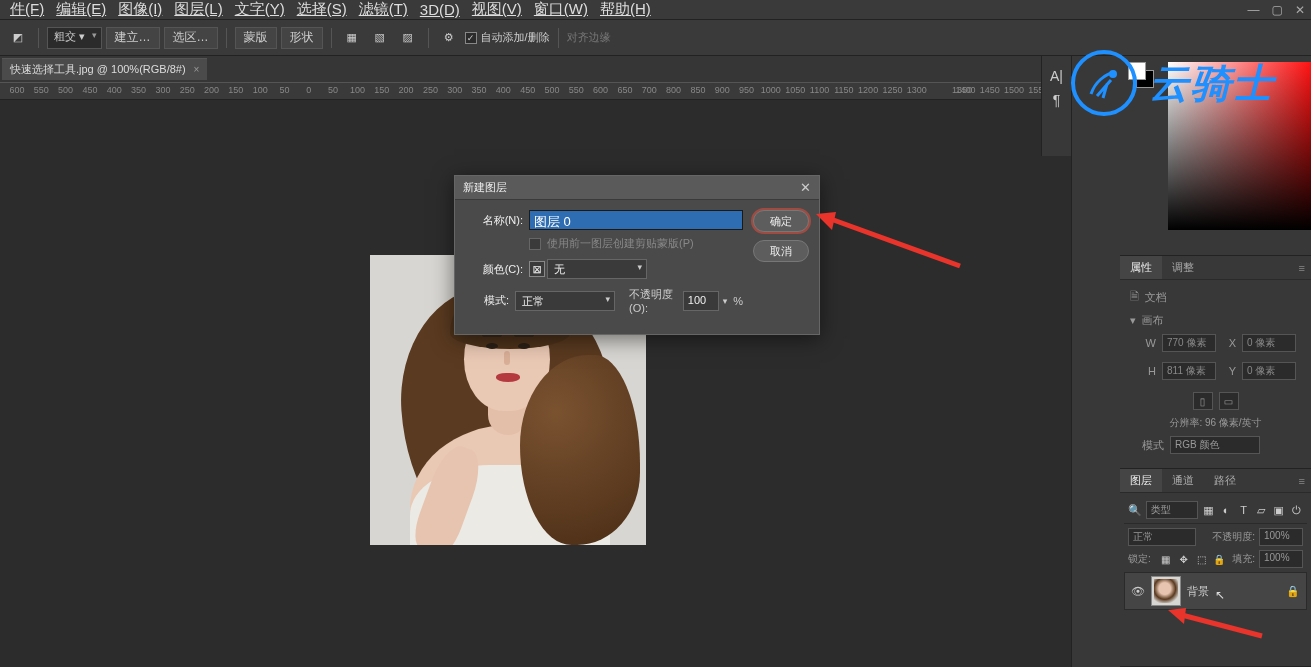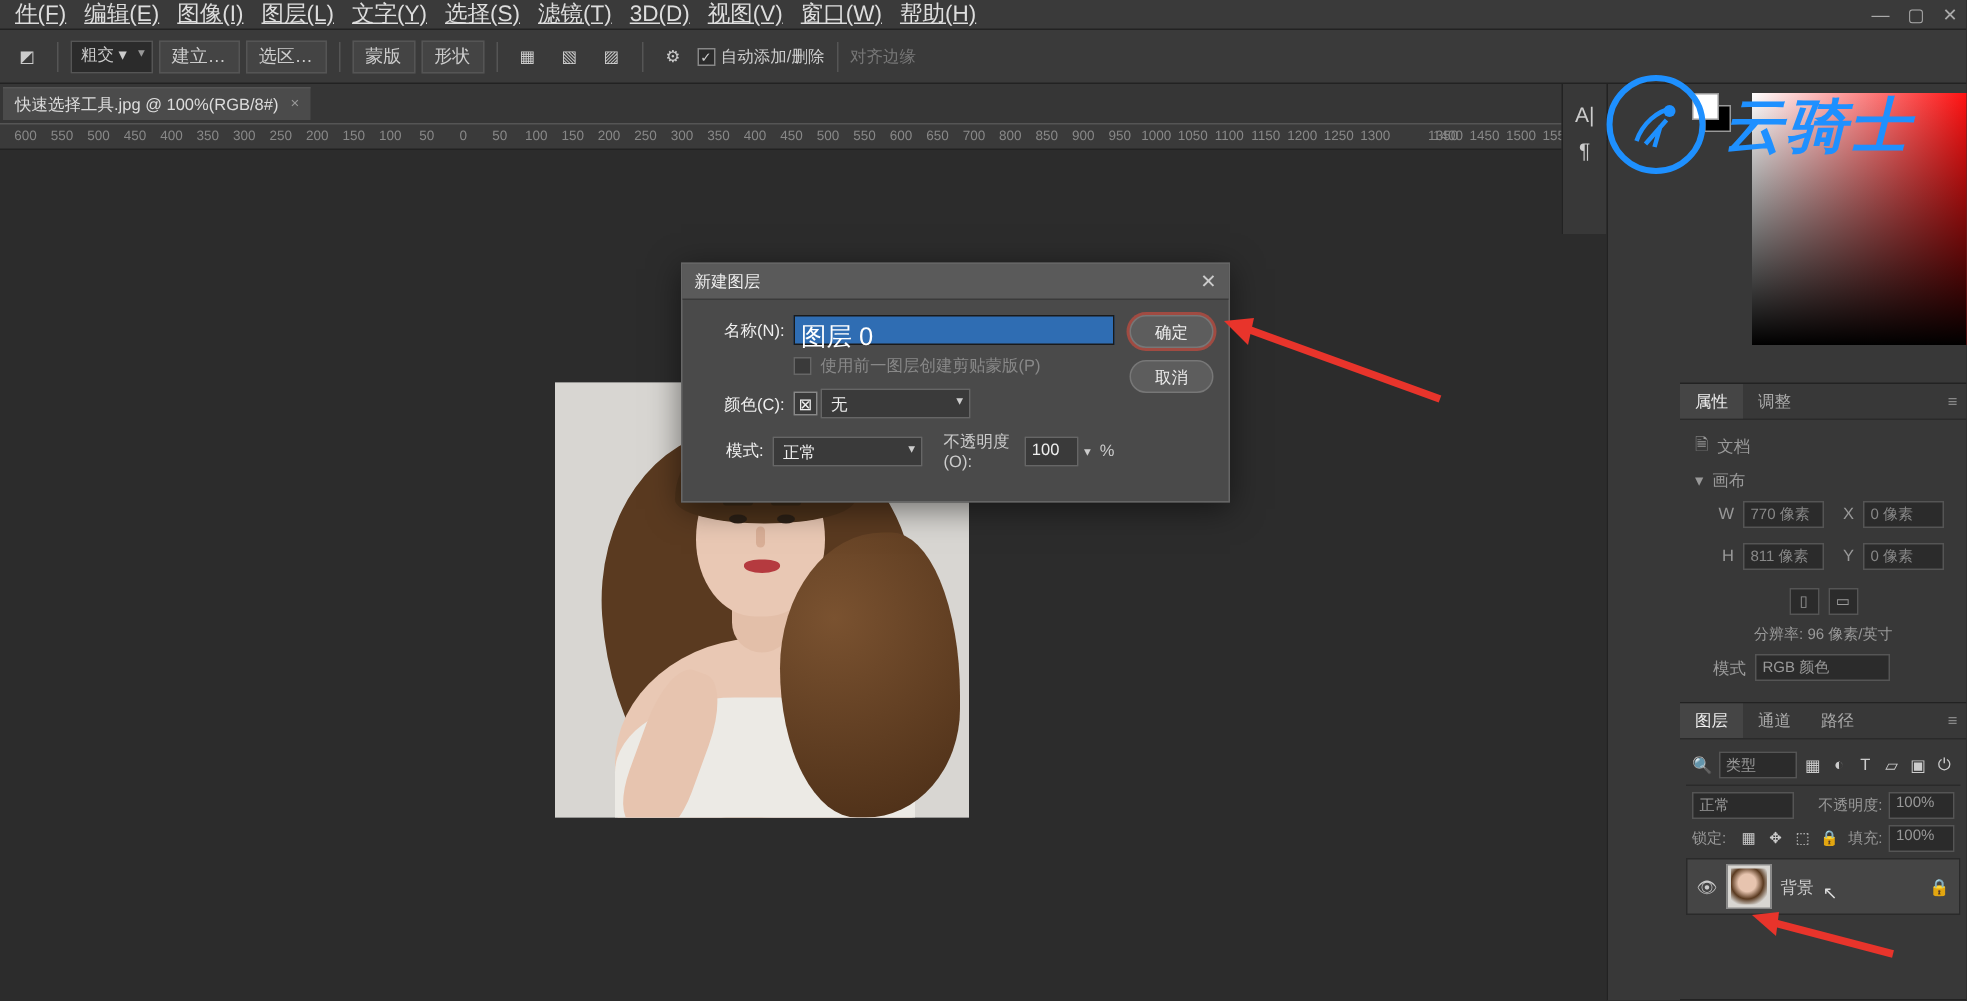--- a/index.html
+++ b/index.html
@@ -77,21 +77,21 @@
 .layer-lock { margin-left: auto; color: #ccc; font-size: 11px;}
 
 
 .dialog { position: absolute; top: 175px; left: 454px; width: 366px; background: #4a4a4a; border: 1px solid #666; box-shadow: 0 4px 20px rgba(0,0,0,.5); z-index: 100; }
 .dialog-title { height: 24px; background: #5a5a5a; display: flex; align-items: center; padding: 0 8px; font-size: 11px; color: #eee; border-bottom: 1px solid #3a3a3a; gap: 28px;}
 .dialog-close { margin-left: auto; color: #ccc; font-size: 13px;}
 .dialog-body { padding: 10px 10px 12px 10px; display: flex; gap: 10px;}
 .dialog-left { flex: 1;}
 .dlg-row { display: flex; align-items: center; gap: 6px; margin-bottom: 8px;}
 .dlg-row .dlbl { width: 58px; text-align: right; font-size: 11px; color: #eee;}
-.dlg-input { flex: 1; height: 20px; background: #2b2b2b; border: 1px solid #1a1a1a; color: #fff; font-size: 17px; padding: 2px 4px;}
+.dlg-input { flex: 1; height: 20px; background: #2b2b2b; border: 1px solid #1a1a1a; color: #fff; font-size: 13px; padding: 2px 4px;}
 .dlg-input.sel-hi { background: #2f6db3; color: #fff;}
 .dlg-check-row { display: flex; align-items: center; gap: 6px; margin: -2px 0 8px 64px; font-size: 11px; color: #888;}
 .dlg-check-row .cbox { width: 12px; height: 12px; border: 1px solid #666; background: #3a3a3a;}
 .dlg-sel { height: 20px; background: #3a3a3a; border: 1px solid #666; color: #eee; font-size: 11px; padding: 2px 18px 2px 6px; position: relative; min-width: 100px;}
 .dlg-sel::after { content: "▾"; position: absolute; right: 4px; top: 2px; font-size: 9px; color: #ccc;}
 .dlg-icon-sel { display: flex; align-items: center; gap: 2px;}
 .dlg-icon-sel .xicon { width: 16px; height: 16px; border: 1px solid #888; display: flex; align-items: center; justify-content: center; font-size: 11px; color: #eee; background: #3a3a3a;}
 .dialog-right { width: 56px; display: flex; flex-direction: column; gap: 8px;}
 .dlg-btn { height: 22px; border-radius: 11px; background: #5d5d5d; border: 1px solid #777; color: #eee; font-size: 11px; display: flex; align-items: center; justify-content: center;}
 .dlg-btn.primary { box-shadow: 0 0 0 2px rgba(232,76,61,.55);}

